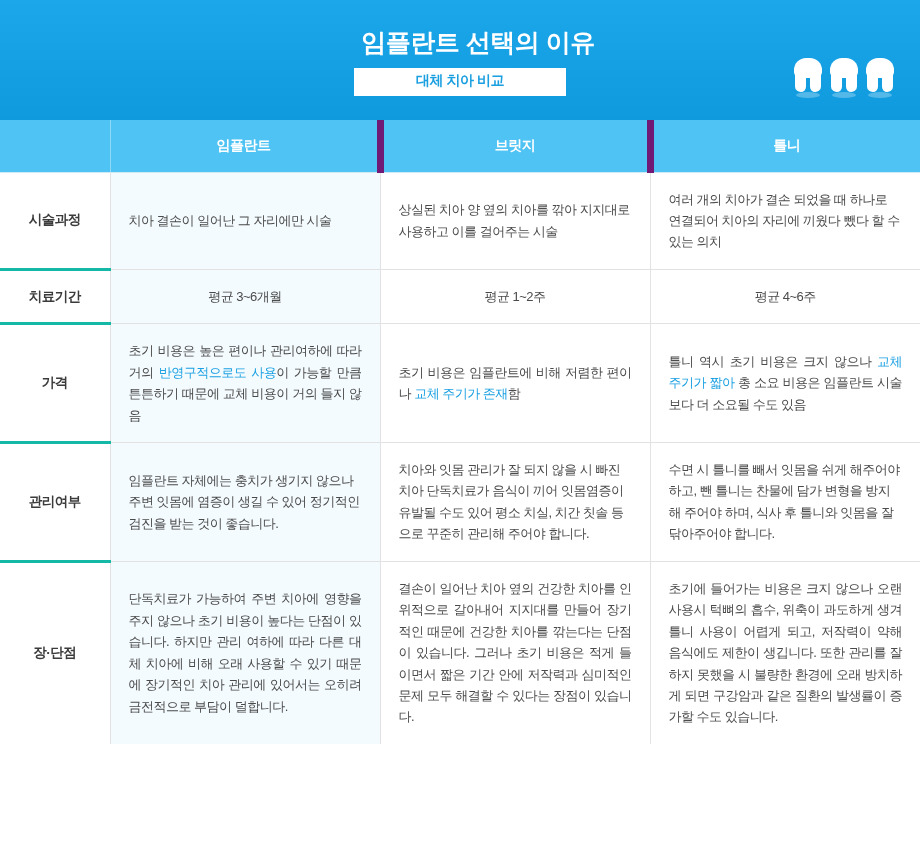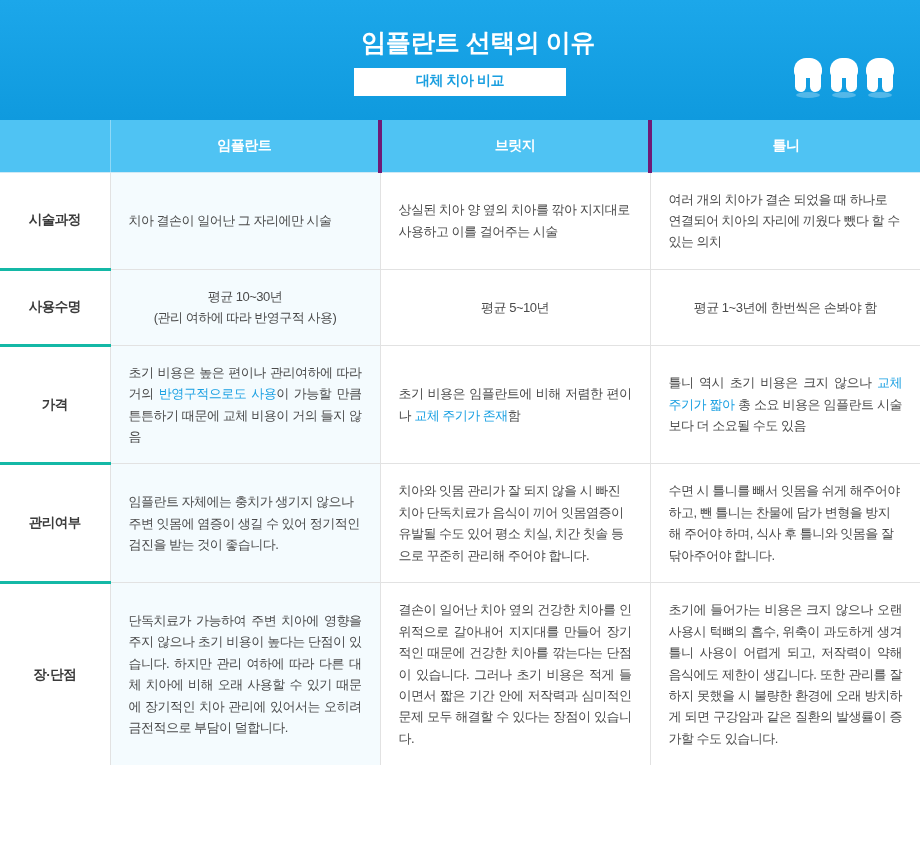--- a/index.html
+++ b/index.html
@@ -94,21 +94,21 @@
   table.compare col.c2 { width: 270px; }
   table.compare col.c3 { width: 270px; }
 
   thead th {
     height: 52px;
     background: #4fc3f3;
     color: #ffffff;
     font-size: 14px;
     font-weight: bold;
     letter-spacing: -0.5px;
-    border-right: 4px solid #701a75;
+    border-right: 7px solid #701a75;
     border-bottom: 1px solid #cfe9f5;
   }
   thead th.corner {
     background: #4fc3f3;
     border-right: 1px solid #8fd9f7;
   }
   thead th:last-child { border-right: none; }
 
   tbody th.rowlabel {
     background: #ffffff;
@@ -188,30 +188,27 @@
     </thead>
     <tbody>
 
       <tr>
         <th class="rowlabel">시술과정</th>
         <td class="cell-implant">치아 결손이 일어난 그 자리에만 시술</td>
         <td>상실된 치아 양 옆의 치아를 깎아 지지대로 사용하고 이를 걸어주는 시술</td>
         <td>여러 개의 치아가 결손 되었을 때 하나로 연결되어 치아의 자리에 끼웠다 뺐다 할 수 있는 의치</td>
       </tr>
 
-
-      <tr>
-        <th class="rowlabel">사용수명</th>
-        <td class="cell-implant center">
-          <span class="line">평균 10~30년</span>
-          <span class="line">(관리 여하에 따라 반영구적 사용)</span>
-        </td>
-        <td class="center">평균 5~10년</td>
-        <td class="center">평균 1~3년에 한번씩은 손봐야 함</td>
-      </tr>
+      <tr>
+        <th class="rowlabel">치료기간</th>
+        <td class="cell-implant center">평균 3~6개월</td>
+        <td class="center">평균 1~2주</td>
+        <td class="center">평균 4~6주</td>
+      </tr>
+
 
       <tr>
         <th class="rowlabel">가격</th>
         <td class="cell-implant justify"><span>초기 비용은 높은 편이나 관리여하에 따라 거의 </span><span class="hl">반영구적으로도 사용</span><span>이 가능할 만큼 튼튼하기 때문에 교체 비용이 거의 들지 않음</span></td>
         <td class="justify"><span>초기 비용은 임플란트에 비해 저렴한 편이나 </span><span class="hl">교체 주기가 존재</span><span>함</span></td>
         <td class="justify"><span>틀니 역시 초기 비용은 크지 않으나 </span><span class="hl">교체 주기가 짧아</span><span> 총 소요 비용은 임플란트 시술보다 더 소요될 수도 있음</span></td>
       </tr>
 
       <tr>
         <th class="rowlabel">관리여부</th>

